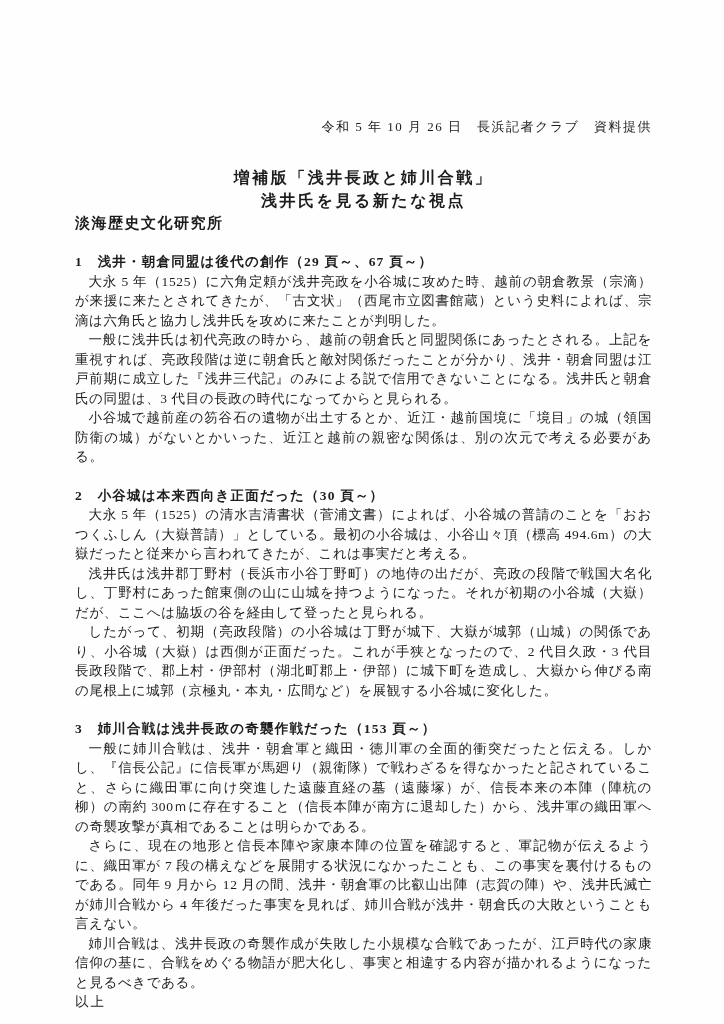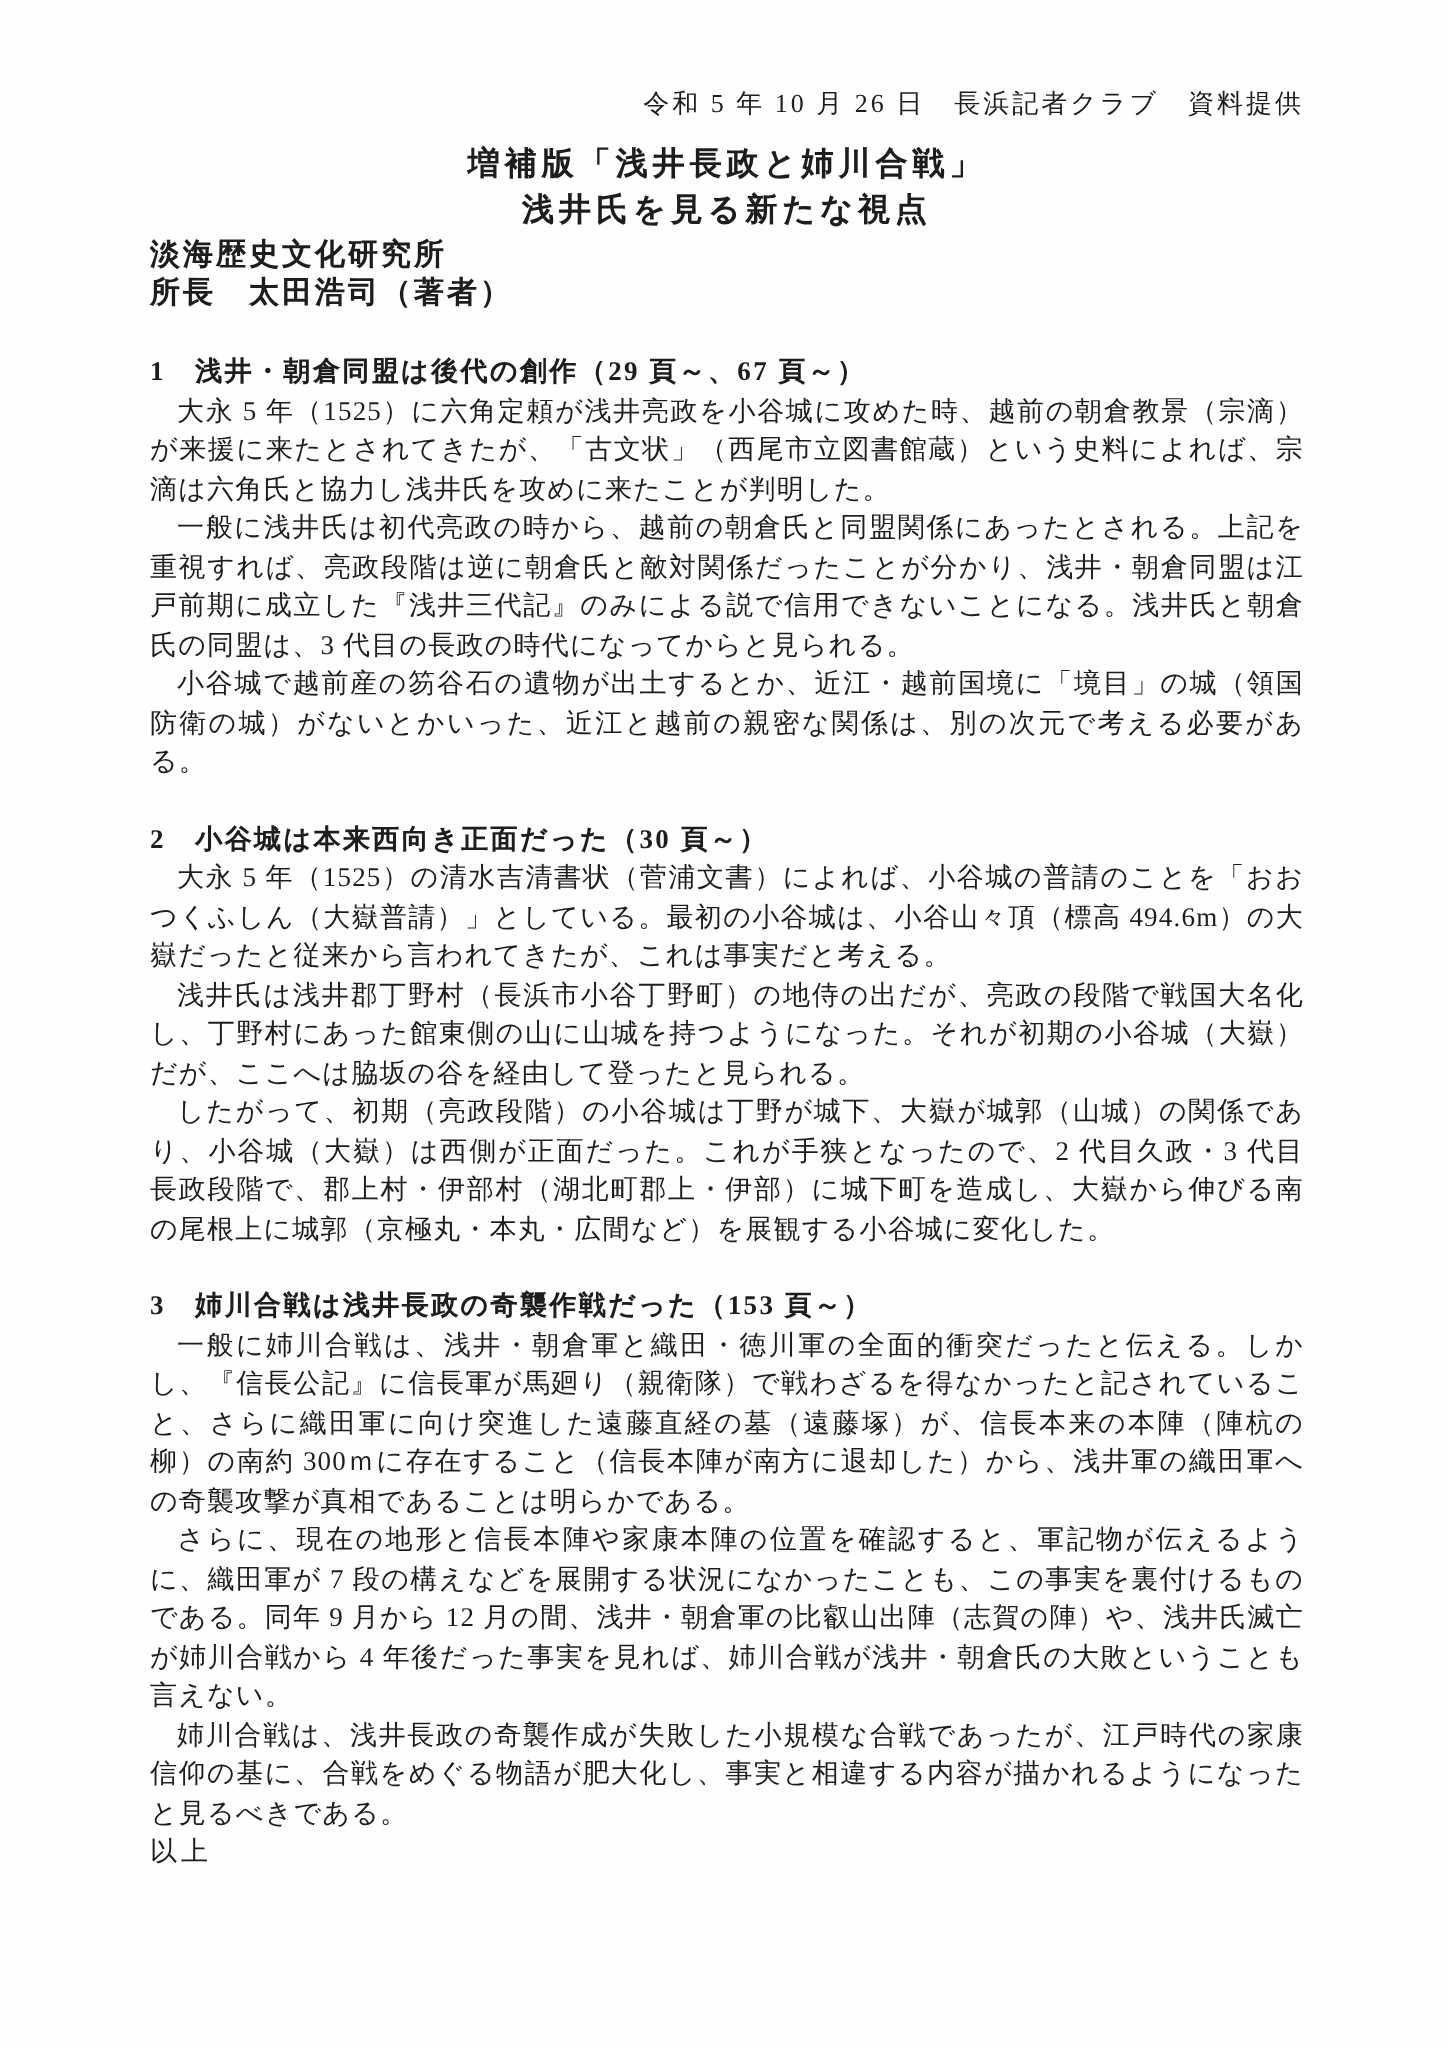--- a/index.html
+++ b/index.html
@@ -9,31 +9,31 @@
   }
   .page {
     position: relative;
     width: 724px;
     height: 1024px;
     background: #fefefe;
     color: #1d1d1d;
     font-family: "Liberation Serif", "DejaVu Serif", serif;
     overflow: hidden;
     box-sizing: border-box;
-    padding: 44px 72px 0 75px;
+    padding: 119px 72px 0 75px;
   }
   .header-date {
     text-align: right;
     font-size: 13px;
     line-height: 15px;
     letter-spacing: 1.5px;
     white-space: pre;
   }
   .title-block {
-    margin-top: 12px;
+    margin-top: 32px;
     text-align: center;
     font-weight: bold;
     font-size: 16px;
     line-height: 23px;
     letter-spacing: 2.5px;
     font-family: Liberation Serif, serif;
   }
   .author-block {
     margin-top: 2px;
     text-align: left;
@@ -79,21 +79,20 @@
 
   <div class="header-date">令和 5 年 10 月 26 日　長浜記者クラブ　資料提供</div>
 
   <div class="title-block">
     <div>増補版「浅井長政と姉川合戦」</div>
     <div>浅井氏を見る新たな視点</div>
   </div>
 
   <div class="author-block">
     <div>淡海歴史文化研究所</div>
-    <div>所長　太田浩司（著者）</div>
   </div>
 
   <div class="doc-section">
     <h2 class="section-heading">1　浅井・朝倉同盟は後代の創作（29 頁～、67 頁～）</h2>
     <p class="body-para">大永 5 年（1525）に六角定頼が浅井亮政を小谷城に攻めた時、越前の朝倉教景（宗滴）が来援に来たとされてきたが、「古文状」（西尾市立図書館蔵）という史料によれば、宗滴は六角氏と協力し浅井氏を攻めに来たことが判明した。</p>
     <p class="body-para">一般に浅井氏は初代亮政の時から、越前の朝倉氏と同盟関係にあったとされる。上記を重視すれば、亮政段階は逆に朝倉氏と敵対関係だったことが分かり、浅井・朝倉同盟は江戸前期に成立した『浅井三代記』のみによる説で信用できないことになる。浅井氏と朝倉氏の同盟は、3 代目の長政の時代になってからと見られる。</p>
     <p class="body-para">小谷城で越前産の笏谷石の遺物が出土するとか、近江・越前国境に「境目」の城（領国防衛の城）がないとかいった、近江と越前の親密な関係は、別の次元で考える必要がある。</p>
   </div>
 
   <div class="doc-section">

